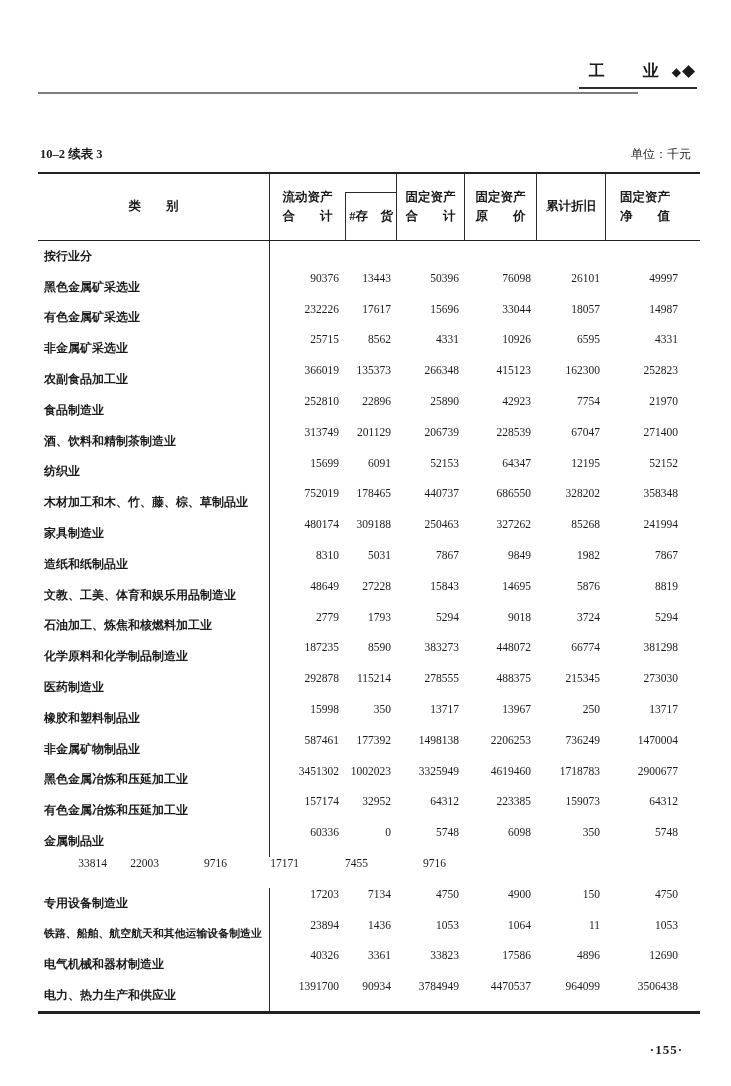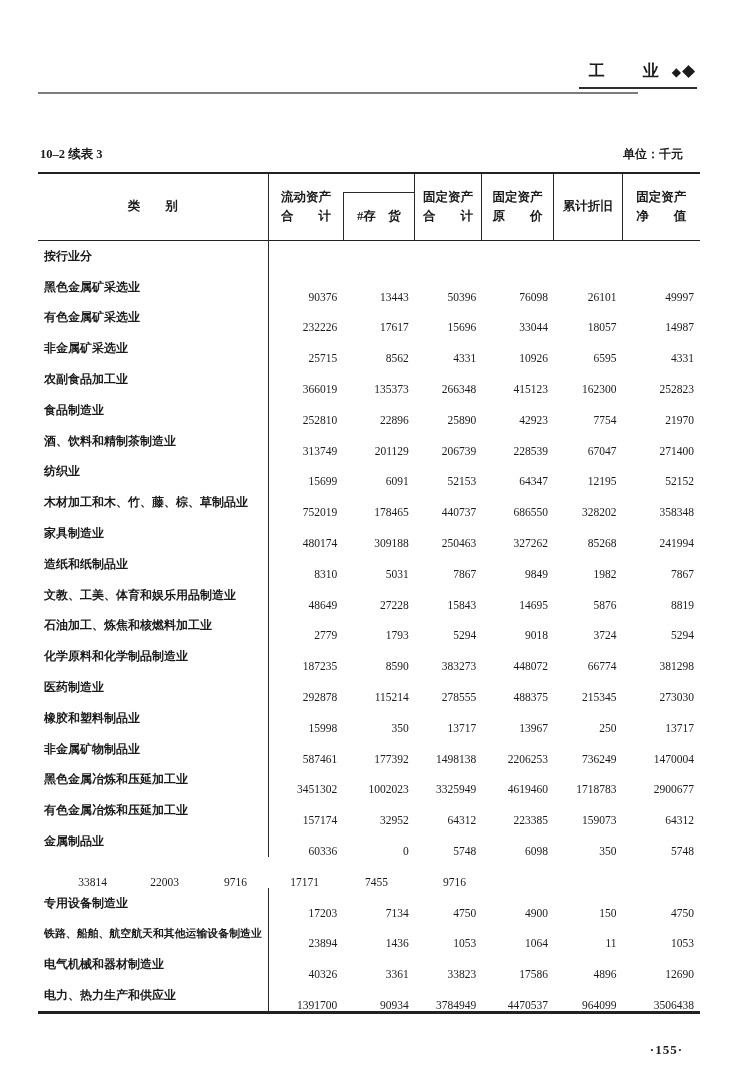--- a/index.html
+++ b/index.html
@@ -15,53 +15,53 @@
     border-bottom:2.5px solid #2e2e2e;padding:0 2px 5px 10px;
   }
   .masthead-title{font-size:16px;font-weight:bold;letter-spacing:11px}
   .diamond-small{font-size:12px;margin-left:2px}
   .diamond-large{font-size:17px;margin-left:1px}
   .rule{
     position:absolute;top:92px;left:38px;width:600px;height:2px;background:#7d7d7d;
   }
   
   .caption-row{
-    position:absolute;top:146px;left:40px;right:48px;
+    position:absolute;top:146px;left:40px;right:40px;
     display:flex;justify-content:space-between;align-items:center;
     font-size:12.5px;font-weight:bold;
   }
-  .unit-label{font-weight:700;font-size:12px}
+  .unit-label{font-weight:400;font-size:12px}
   
   .stable{
     position:absolute;top:172px;left:38px;width:662px;
     border-top:2px solid #222;border-bottom:3px solid #222;
     box-sizing:border-box;
   }
   .thead{display:flex;height:66px;border-bottom:1.5px solid #222}
   .th{
     box-sizing:border-box;display:flex;flex-direction:column;justify-content:center;
     text-align:center;font-weight:bold;font-size:12.5px;line-height:1.55;
   }
   .b-r{border-right:1.5px solid #2b2b2b}
   .w-cat{width:232px}
   .w-c1{width:75px}
-  .w-c2{width:72px}
+  .w-c2{width:52px}
   .w-c3{width:68px}
   .w-c4{width:72px}
   .w-c5{width:69px}
   .w-c6{width:78px}
   .th-inventory{display:block;padding:0}
   .th-inventory .inset{
     box-sizing:border-box;margin-top:18px;height:48px;
     border-top:1.5px solid #2b2b2b;border-left:1.5px solid #2b2b2b;
     display:flex;align-items:center;justify-content:center;
     font-weight:bold;font-size:12.5px;
   }
   .tbody{display:block}
-  .trow{display:flex;height:30.8px;align-items:flex-end}
+  .trow{display:flex;height:30.8px;align-items:flex-start}
   .tlabel{
     box-sizing:border-box;width:232px;height:100%;
     border-right:1.5px solid #2b2b2b;
     display:flex;align-items:center;padding-left:6px;
     font-weight:bold;font-size:12px;white-space:nowrap;
   }
   .tlabel.tight{font-size:10.9px}
   .tnum{
     box-sizing:border-box;text-align:right;padding-right:6px;
     font-size:11.5px;

